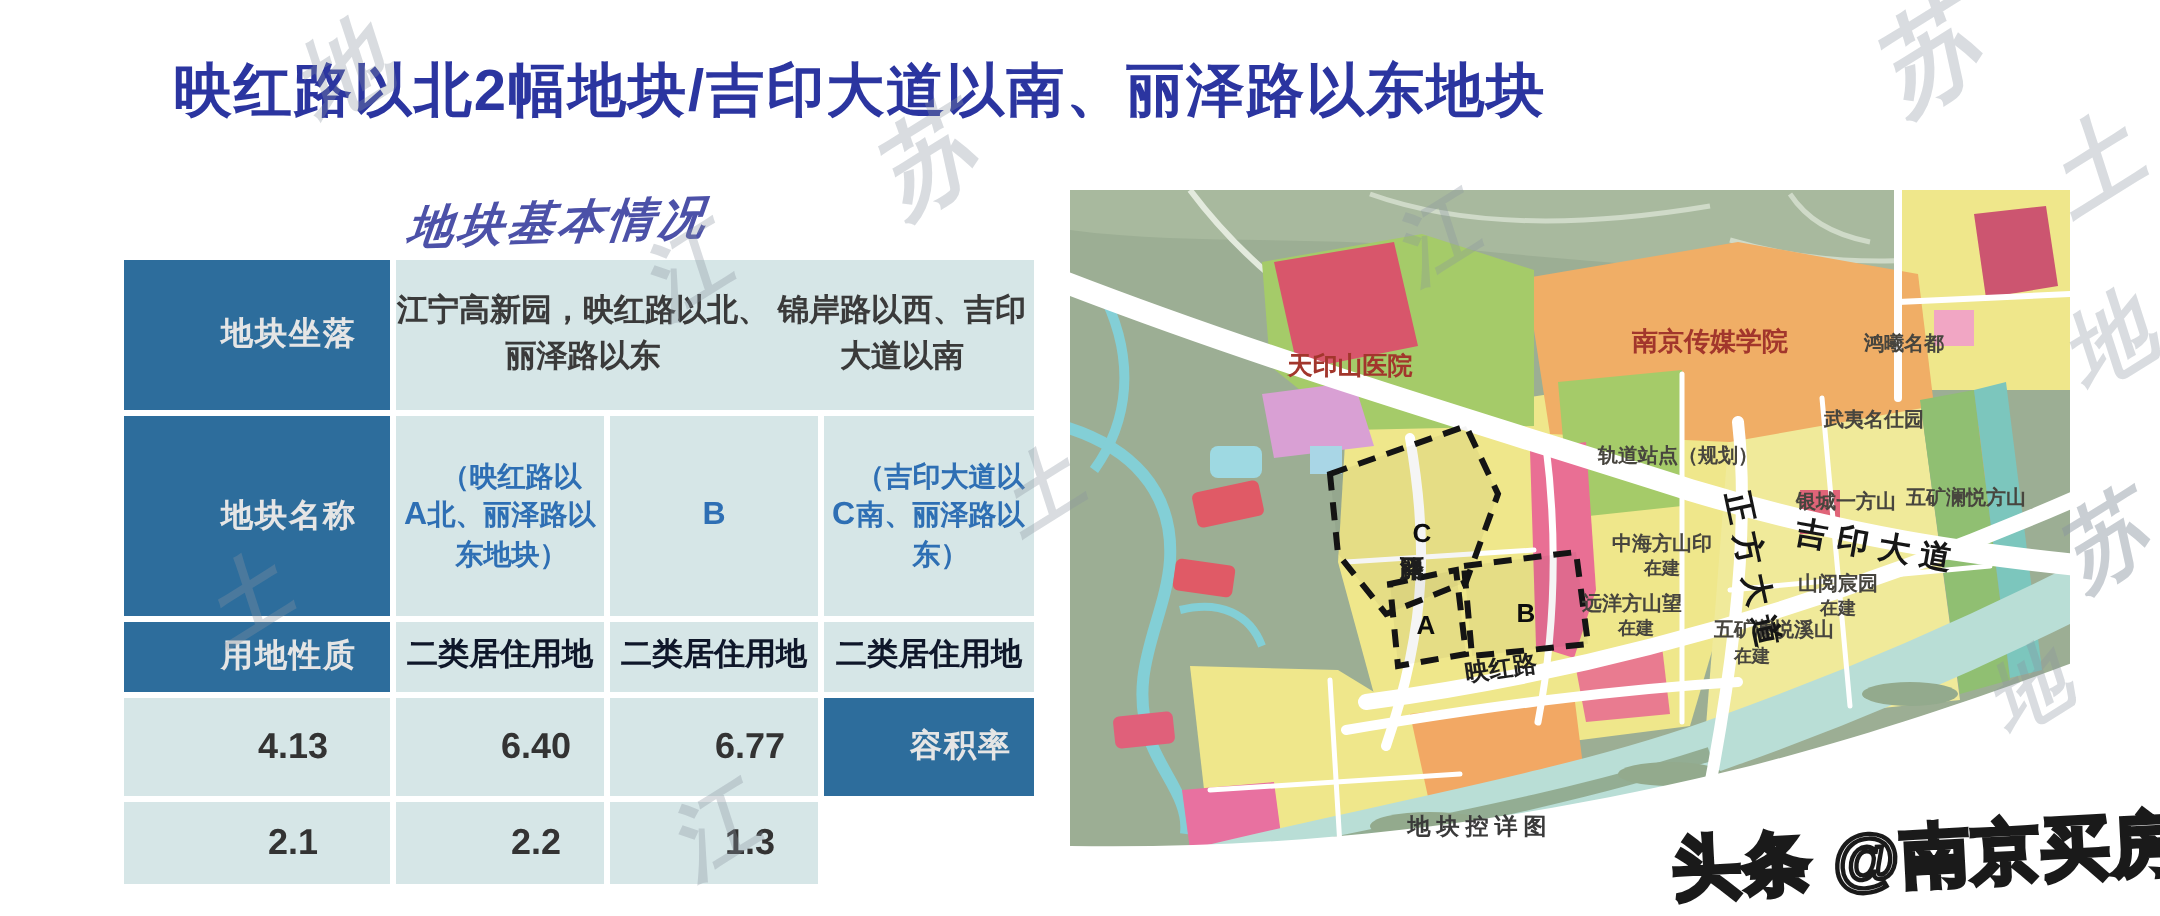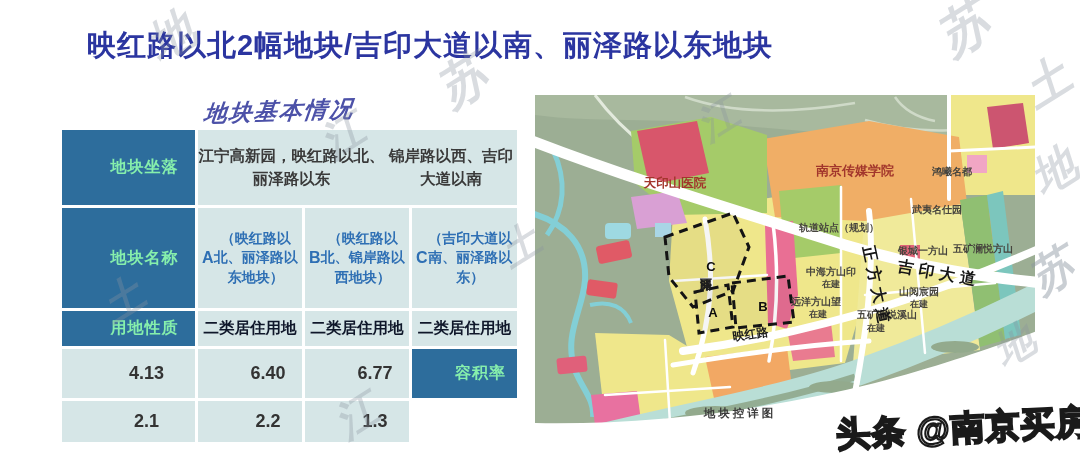--- a/index.html
+++ b/index.html
@@ -19,21 +19,21 @@
     font-size:23px;color:#4c51a8;transform:skewX(-8deg) rotate(-2deg);
     letter-spacing:2px;
   }
   
   .info-table{
     position:absolute;left:62px;top:130px;width:455px;
     display:grid;grid-template-columns:133px 104px 104px 105px;
     grid-template-rows:75px 100px 35px 49px 41px;gap:3px;
   }
   .th{
-    background:#2d6d9c;color:#86efac;font-weight:700;font-size:16px;
+    background:#2d6d9c;color:#e5e5e5;font-weight:700;font-size:16px;
     display:flex;align-items:center;justify-content:center;text-align:left;
     letter-spacing:1px;
     padding-left:32px;
   }
   .th.small{font-size:15px;letter-spacing:0;}
   .td{
     background:#d6e6e7;color:#333;display:flex;flex-direction:row;
     align-items:center;justify-content:center;text-align:center;font-size:15px;
     line-height:1.45;
   }
@@ -82,21 +82,20 @@
     <span>锦岸路以西、吉印大道以南</span>
   </div>
 
   <div class="th">地块名称</div>
   <div class="td pname">
     <div class="pid">A</div>
     <div>（映红路以北、丽泽路以东地块）</div>
   </div>
   <div class="td pname">
     <div class="pid">B</div>
-    <div>（映红路以北、锦岸路以西地块）</div>
   </div>
   <div class="td pname">
     <div class="pid">C</div>
     <div>（吉印大道以南、丽泽路以东）</div>
   </div>
 
   <div class="th">用地性质</div>
   <div class="td use">二类居住用地</div>
   <div class="td use">二类居住用地</div>
   <div class="td use">二类居住用地</div>

